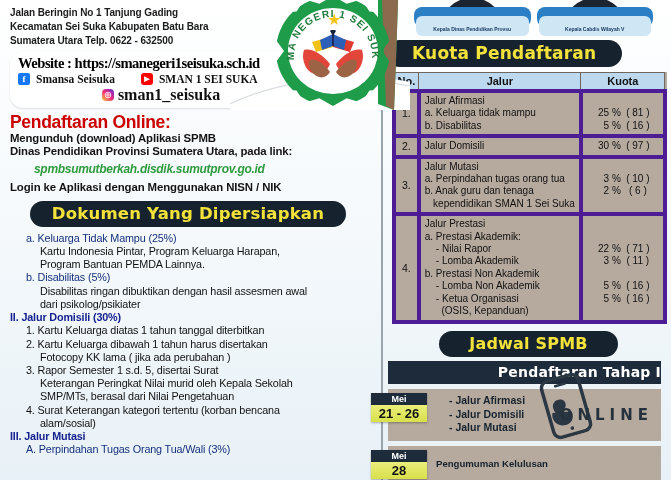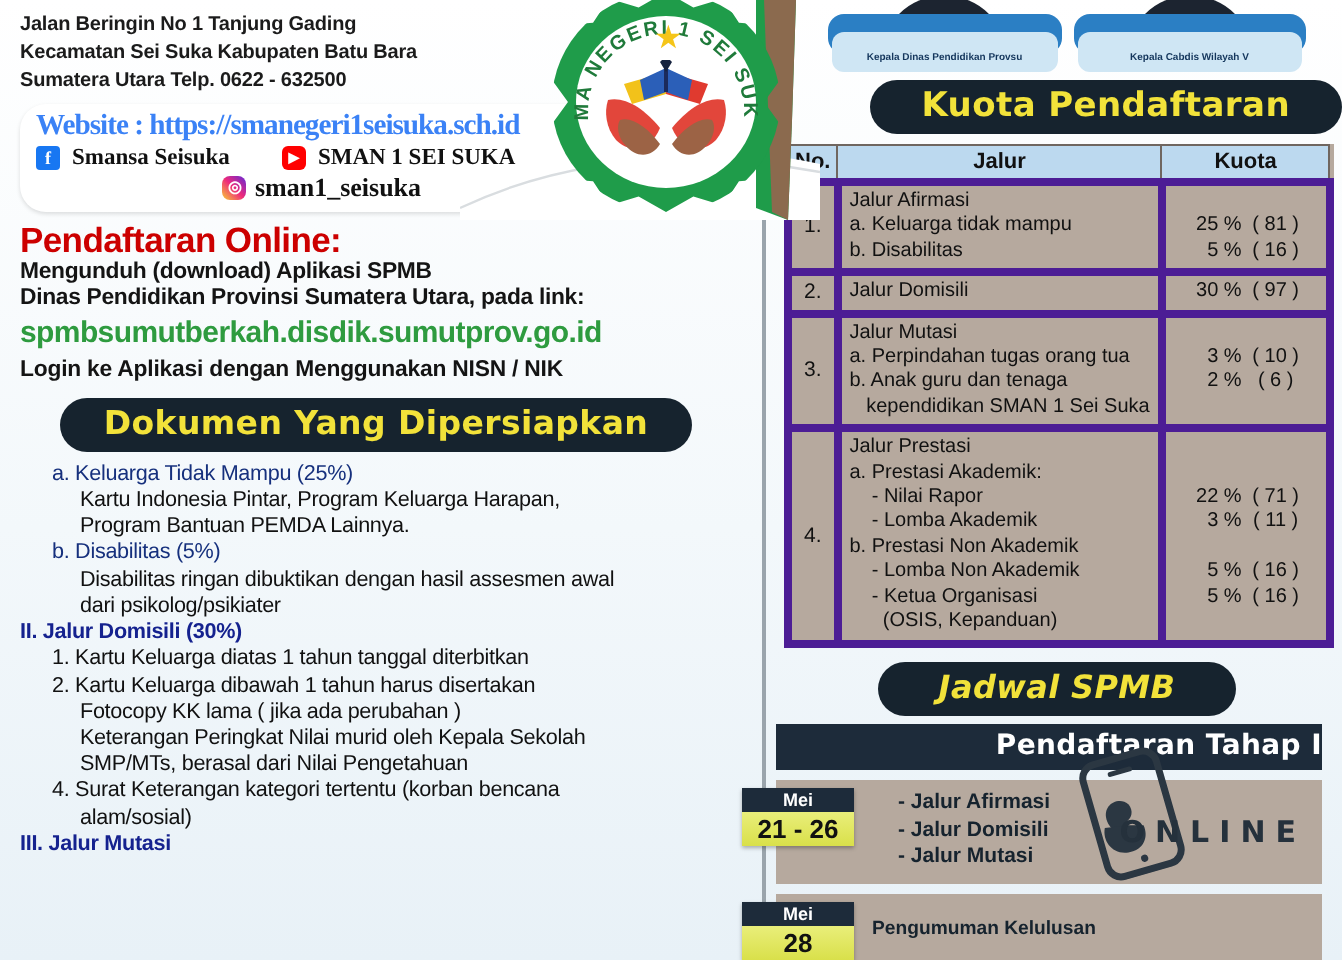--- a/index.html
+++ b/index.html
@@ -29,21 +29,21 @@
   .web-card {
     margin-top: 3px;
     background: #ffffff;
     border-radius: 13px;
     padding: 3px 8px 4px 8px;
     width: 302px;
     box-shadow: 0 1px 2px rgba(0,0,0,.13);
   }
   .web-url {
     font-family: "Liberation Serif", serif;
-    font-size: 14.6px; font-weight: 700; color: #3b82f6;
+    font-size: 14.6px; font-weight: 700; color: #000000;
     letter-spacing: -0.5px; white-space: nowrap;
   }
   .soc-row { display: flex; align-items: center; gap: 6px; margin-top: 1px; }
   .soc-row.center { justify-content: center; gap: 4px; }
   .soc-ico {
     width: 12px; height: 12px; flex: 0 0 12px;
     border-radius: 2px;
     display: flex; align-items: center; justify-content: center;
     color: #fff; font-size: 9px; font-weight: 700;
     font-family: "Liberation Serif", serif;
@@ -52,35 +52,36 @@
   .soc-yt { background: #ff0000; border-radius: 3px; font-size: 7px; }
   .soc-ig {
     background: linear-gradient(45deg,#f9ce34,#ee2a7b,#6228d7);
     border-radius: 4px; font-size: 8px;
   }
   .soc-txt {
     font-family: "Liberation Serif", serif;
     font-size: 11.5px; font-weight: 700; color: #111;
     white-space: nowrap;
   }
-  .soc-txt.big { font-size: 13px; }
+  .soc-txt.big { font-size: 16px; }
 
   .reg-title {
     margin-top: 5px;
     font-size: 17.5px; font-weight: 700; color: #cc0000;
     letter-spacing: -0.3px; line-height: 19px;
   }
   .reg-sub {
     font-size: 11.4px; font-weight: 700; color: #141414;
     line-height: 13.6px; letter-spacing: -0.15px;
   }
   .reg-link {
-    font-size: 15px; font-weight: 700; 
+    font-size: 12px; font-weight: 700; font-style: italic;
     color: #2e9b3f; line-height: 18px; letter-spacing: -0.3px;
     margin-top: 1px;
+    margin-left: 24px;
   }
   .reg-login {
     font-size: 11.4px; font-weight: 700; color: #141414;
     line-height: 15px; margin-top: 2px; letter-spacing: -0.1px;
   }
 
   .pill {
     display: inline-block;
     background: #16232e;
     border-radius: 14px;
@@ -187,21 +188,21 @@
     white-space: nowrap; letter-spacing: 0.1px; }
   .ribbon2 {
     position: absolute; left: 2px; right: 2px; bottom: 0;
     background: #cfe6f4;
     border-radius: 6px; text-align: center; padding: 1px 2px;
   }
   .ribbon2 span { font-size: 5px; font-weight: 700; color: #14365c;
     white-space: nowrap; }
 
   .rp-pill {
-    text-align: right; margin-top: 4px;
+    text-align: left; margin-top: 4px;
   }
   .rp-pill .pill { margin-top: 0; padding: 3px 26px 4px 26px; }
   .rp-pill .pill span { font-size: 17px; }
 
   
   .qtable {
     margin: 5px 10px 0 6px;
     border-collapse: collapse;
     width: 268px;
     background: #b6a99e;
@@ -222,21 +223,21 @@
   .qtable td.no { text-align: center; width: 24px; font-size: 10.5px; }
   .qtable td.kuota { width: 76px; }
   .krow { display: flex; justify-content: space-between; padding-right: 4px; }
   .krow .pct { width: 34px; text-align: right; }
   .krow .cnt { width: 34px; text-align: center; }
   .kspacer { height: 12.4px; }
 
   
   .jad-pill { text-align: center; margin-top: 7px; }
   .jad-pill .pill { margin-top: 0; padding: 3px 30px 4px 30px; }
-  .jad-pill .pill span { font-size: 16px; font-style: italic; }
+  .jad-pill .pill span { font-size: 16px; }
 
   .tahap {
     margin: 4px 10px 0 2px;
     background: #1d2b3a;
     padding: 2px 0 3px 14px;
     text-align: right;
   }
   .tahap span {
     font-size: 14px; font-weight: 700; color: #ffffff;
     font-family: "DejaVu Sans", sans-serif; letter-spacing: 0.2px;
@@ -352,25 +353,27 @@
         <div class="doc-sub ind1">a. Keluarga Tidak Mampu (25%)</div>
         <div class="doc-txt ind2">Kartu Indonesia Pintar, Program Keluarga Harapan,</div>
         <div class="doc-txt ind2">Program Bantuan PEMDA Lainnya.</div>
         <div class="doc-sub ind1">b. Disabilitas (5%)</div>
         <div class="doc-txt ind2">Disabilitas ringan dibuktikan dengan hasil assesmen awal</div>
         <div class="doc-txt ind2">dari psikolog/psikiater</div>
         <div class="doc-h ind0">II. Jalur Domisili (30%)</div>
         <div class="doc-txt ind1">1. Kartu Keluarga diatas 1 tahun tanggal diterbitkan</div>
         <div class="doc-txt ind1">2. Kartu Keluarga dibawah 1 tahun harus disertakan</div>
         <div class="doc-txt ind2">Fotocopy KK lama ( jika ada perubahan )</div>
+        <div class="doc-txt ind1">3. Rapor Semester 1 s.d. 5, disertai Surat</div>
         <div class="doc-txt ind2">Keterangan Peringkat Nilai murid oleh Kepala Sekolah</div>
         <div class="doc-txt ind2">SMP/MTs, berasal dari Nilai Pengetahuan</div>
         <div class="doc-txt ind1">4. Surat Keterangan kategori tertentu (korban bencana</div>
         <div class="doc-txt ind2">alam/sosial)</div>
         <div class="doc-h ind0">III. Jalur Mutasi</div>
+        <div class="doc-sub ind1">A. Perpindahan Tugas Orang Tua/Wali (3%)</div>
       </div>
   </div>
 
   <div class="emblem">
     <div class="emblem-ring"></div>
     <div class="emblem-inner"></div>
     <svg class="emblem-arc" viewBox="0 0 102 102">
       <defs>
         <path id="arcp" d="M 12,56 A 39,39 0 0 1 90,56" fill="none"></path>
       </defs>

